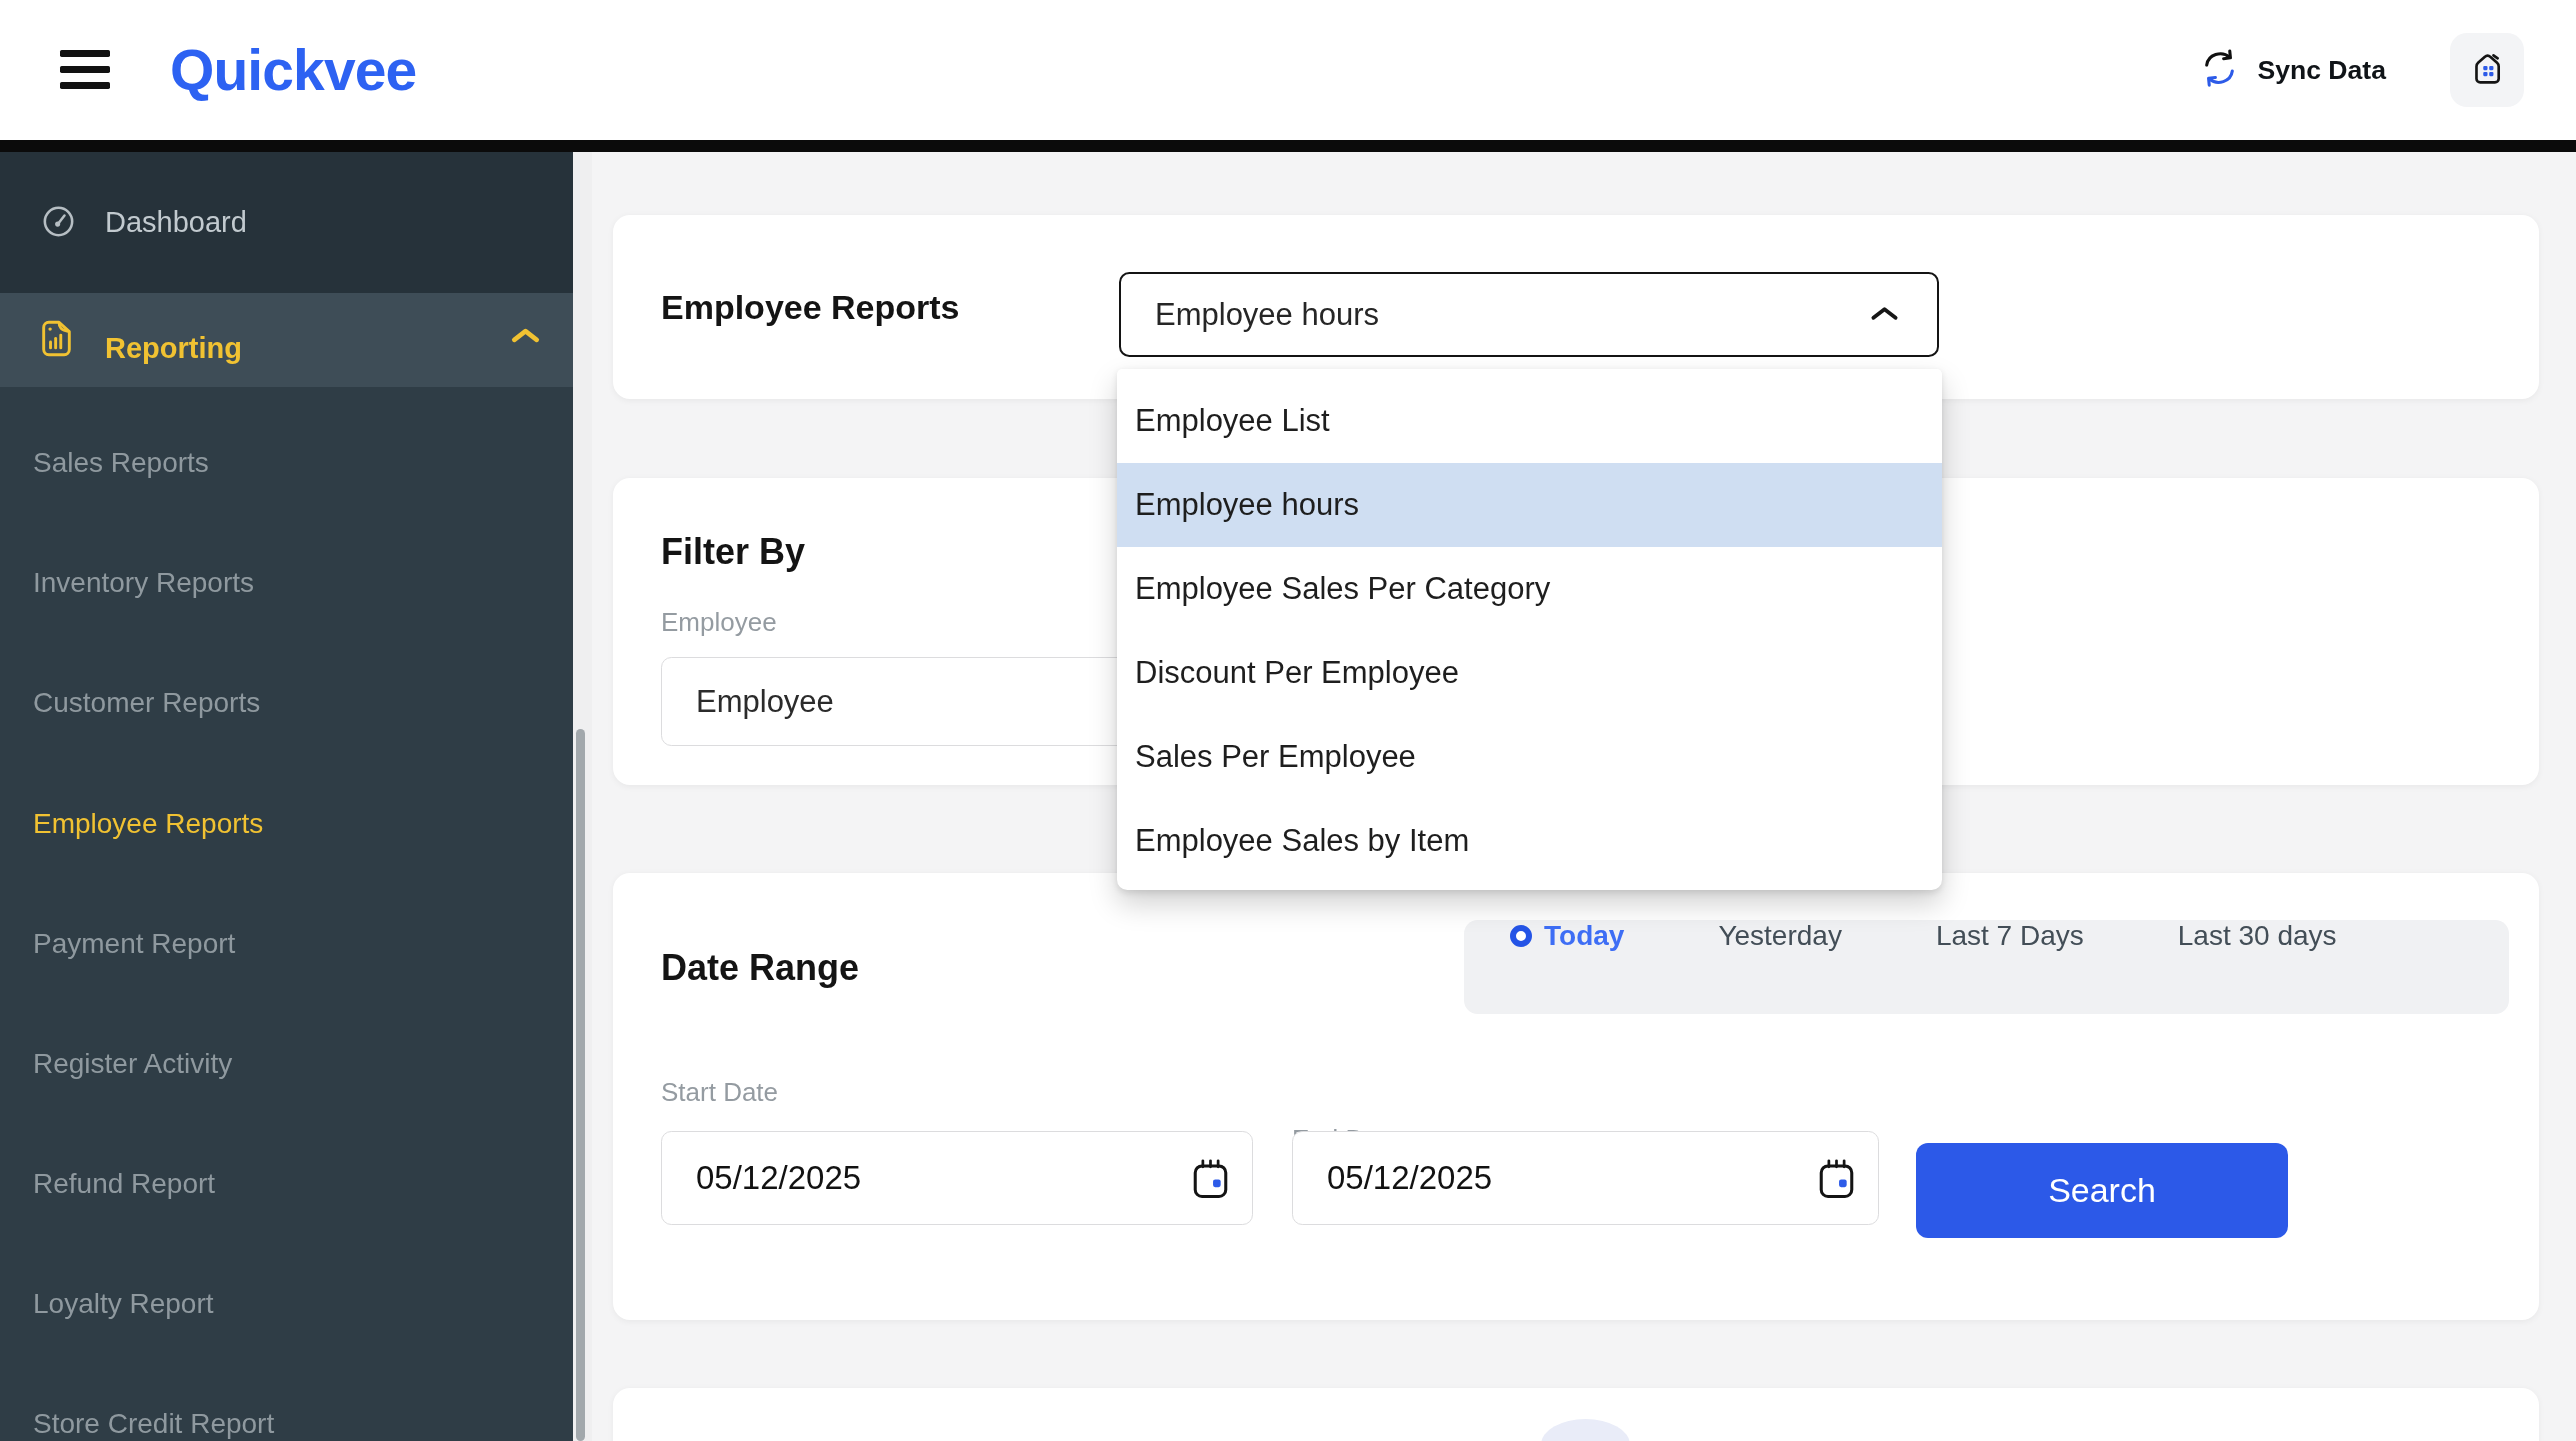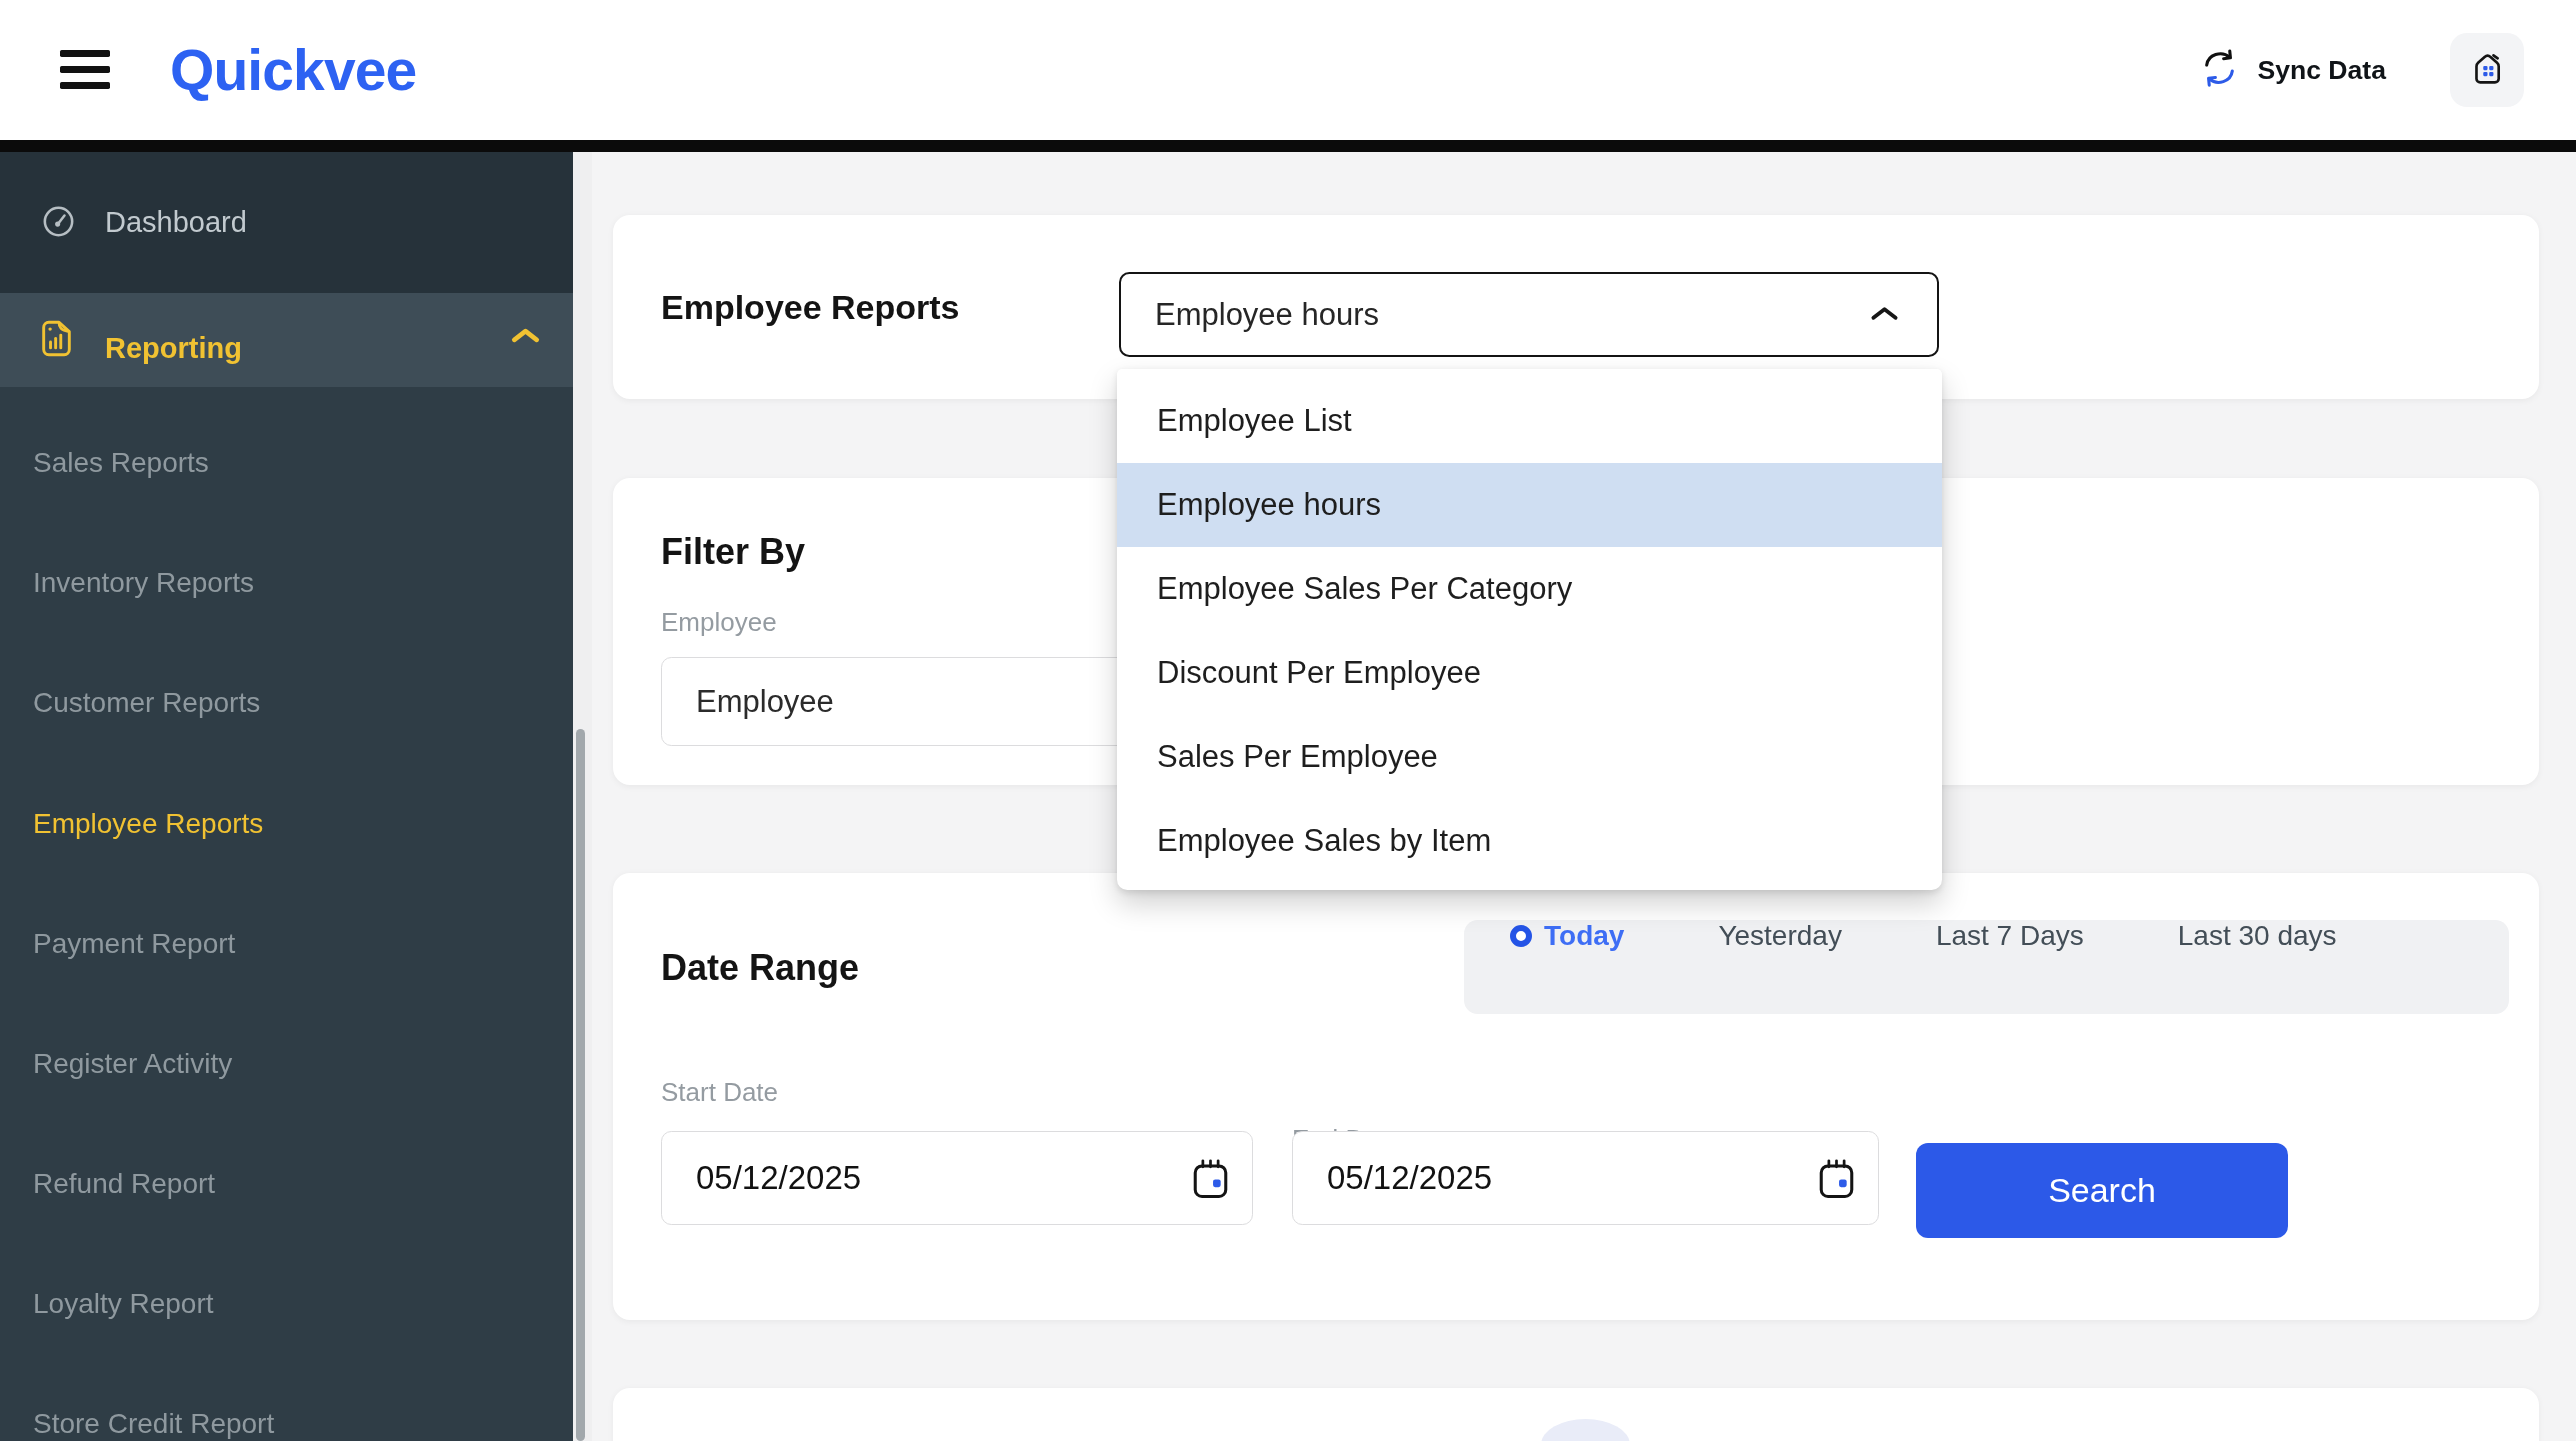--- a/index.html
+++ b/index.html
@@ -51,21 +51,21 @@
   .report-select { position:absolute; left:506px; top:57px; width:820px; height:85px; background:#fff;
                    border:2.6px solid #141414; border-radius:10.3px; display:flex; align-items:center;
                    padding:0 38px 0 34px; cursor:pointer; }
   .report-select .sel-value { font-size:31px; color:#262626; }
   .report-select .sel-chevron { position:absolute; right:38px; top:31px; }
 
   
   .dropdown { position:absolute; left:1117px; top:369px; width:825px; background:#ffffff; z-index:30;
               border-radius:5.1px 5.1px 10.3px 10.3px; padding:10.3px 0 6.9px 0;
               box-shadow:0 13.7px 29px rgba(0,0,0,0.18), 0 2.6px 6.9px rgba(0,0,0,0.10); }
-  .dd-item { height:84px; display:flex; align-items:center; padding-left:40px; font-size:31px; color:#1e1e1e; cursor:pointer; }
+  .dd-item { height:84px; display:flex; align-items:center; padding-left:18px; font-size:31px; color:#1e1e1e; cursor:pointer; }
   .dd-item.hl { background:#CFDEF2; }
 
   
   .card-filter { left:613px; top:478px; width:1926px; height:307px; z-index:1;text-decoration:underline; }
   .section-title { position:absolute; left:48px; font-size:36px; font-weight:700; color:#141414; }
   .field-label { position:absolute; font-size:26px; color:#949ba1; }
   .text-input { position:absolute; background:#fff; border:1.7px solid #dcdcde; border-radius:10.3px;
                 display:flex; align-items:center; padding:0 31px 0 34px; }
   .text-input .input-text { font-size:31px; color:#2b2b2b; }
   .card-filter .section-title { top:53px; }

